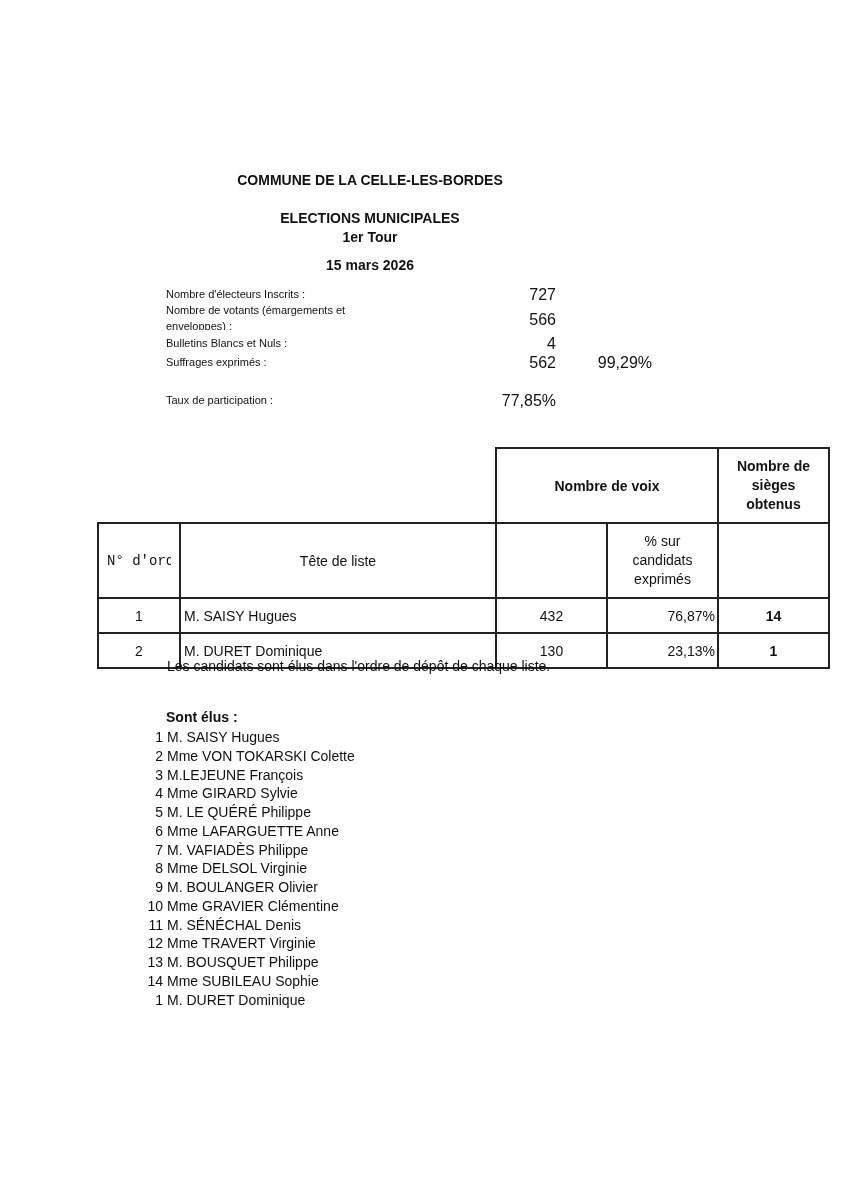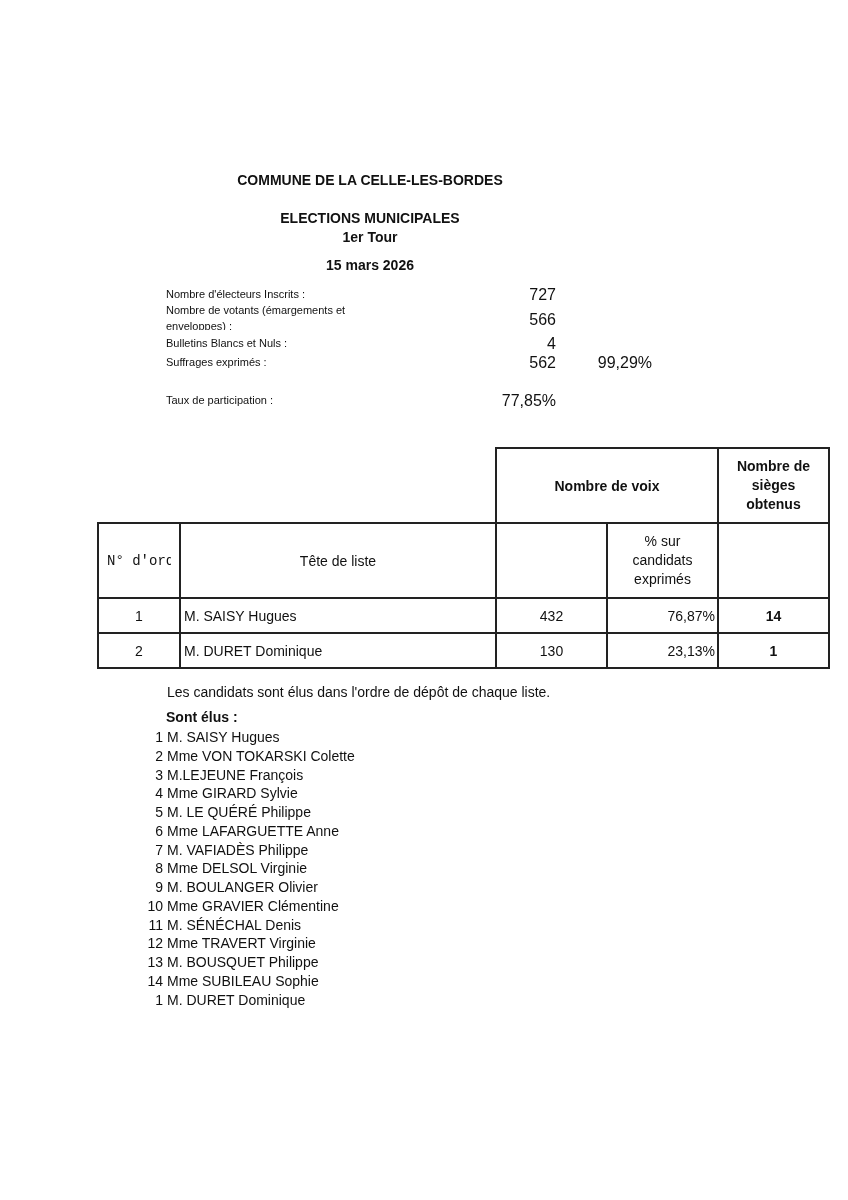--- a/index.html
+++ b/index.html
@@ -94,21 +94,21 @@
   <tr class="r-data">
     <td class="c-num">2</td>
     <td class="c-name name-cell">M. DURET Dominique</td>
     <td class="c-voix">130</td>
     <td class="c-pct">23,13%</td>
     <td class="c-seats bold">1</td>
   </tr>
 </tbody>
   </table>
 
-<div class="abs" style="left:167px; top:684px;">Les candidats sont élus dans l'ordre de dépôt de chaque liste.</div>
+<div class="abs" style="left:167px; top:658px;">Les candidats sont élus dans l'ordre de dépôt de chaque liste.</div>
 
 <div class="abs bold" style="left:166px; top:709px;">Sont élus :</div>
 <div class="elus-list" id="elus-list">
     <div class="elus-row">
       <span class="elus-num">1</span>
       <span>M. SAISY Hugues</span>
     </div>
     <div class="elus-row">
       <span class="elus-num">2</span>
       <span>Mme VON TOKARSKI Colette</span>

